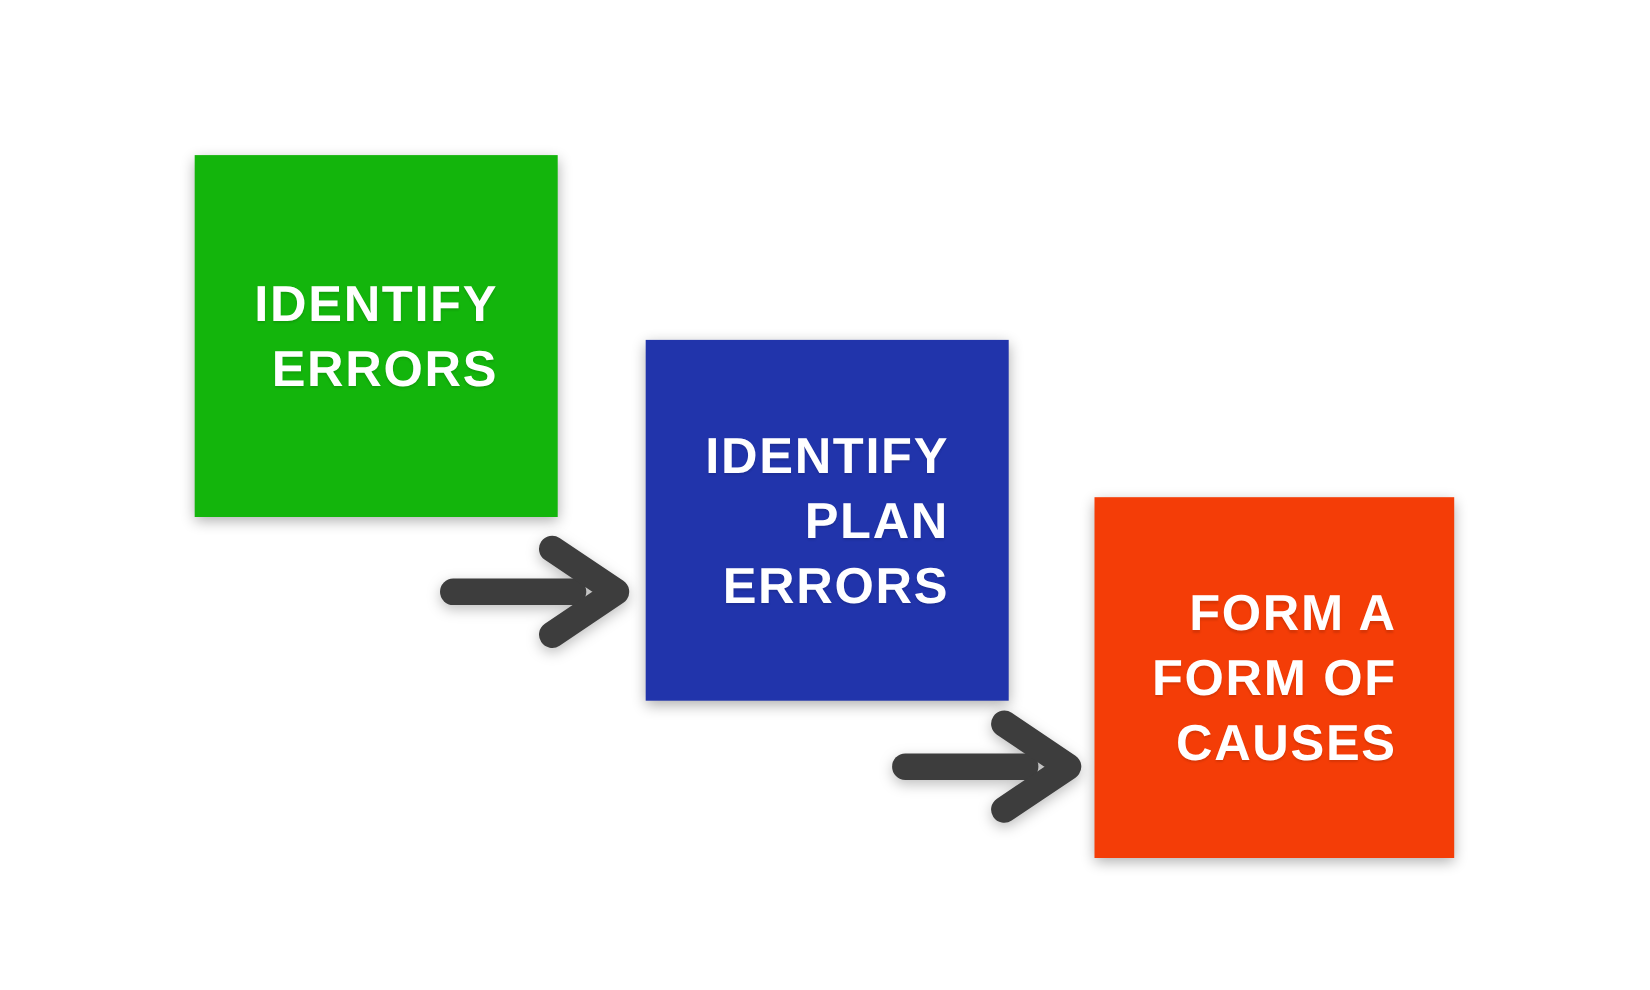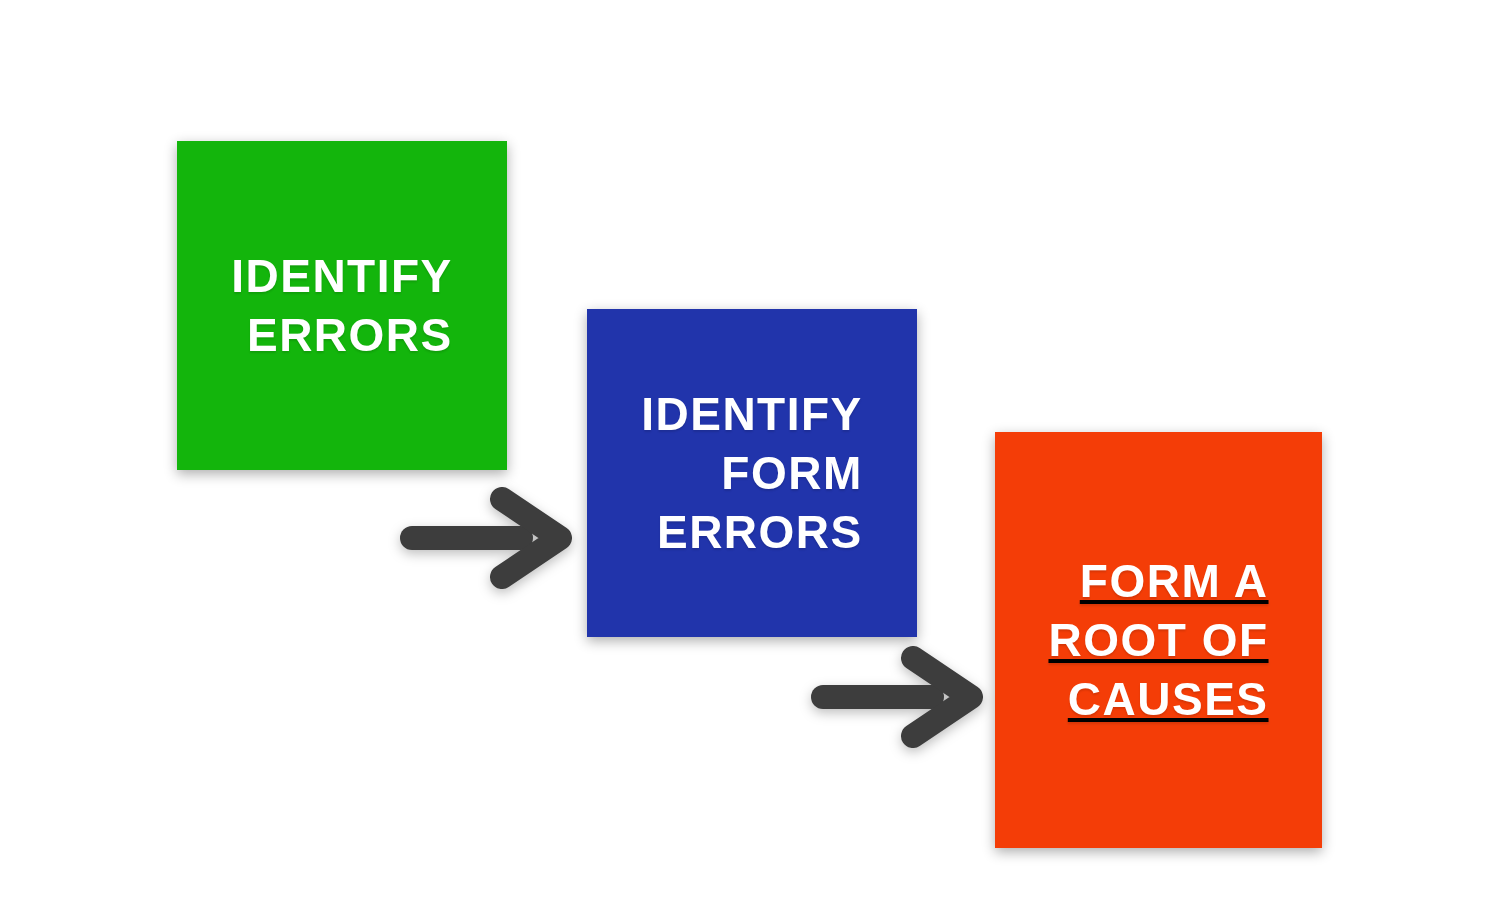--- a/index.html
+++ b/index.html
@@ -35,21 +35,21 @@
     display: block;
     white-space: nowrap;
   }
   .arrow-svg {
     position: absolute;
     overflow: visible;
     filter: drop-shadow(0 4px 6px rgba(0,0,0,0.25));
   }
   #step-1 { left: 177px; top: 141px; width: 330px; height: 329px; }
   #step-2 { left: 587px; top: 309px; width: 330px; height: 328px; }
-  #step-3 { left: 995px; top: 432px; width: 327px; height: 416px; text-decoration: underline; }
+  #step-3 { left: 995px; top: 452px; width: 327px; height: 328px; }
   #arrow-1 { left: 396px; top: 484px; }
   #arrow-2 { left: 807px; top: 643px; }
 </style>
 </head>
 <body>
 
 <div class="canvas">
 
   <div class="step-square" id="step-1" style="background-color: rgb(19, 181, 12);">
     <div class="step-label">
@@ -61,33 +61,33 @@
   <svg class="arrow-svg" id="arrow-1" width="180" height="108" viewBox="0 0 180 108">
     <g fill="none" stroke-width="24" stroke-linecap="round" stroke-linejoin="round" stroke="#3d3d3d">
       <line x1="16" y1="54" x2="125" y2="54"></line>
       <polyline points="106,15 164,54 106,93"></polyline>
     </g>
   </svg>
 
   <div class="step-square" id="step-2" style="background-color: rgb(33, 52, 171);">
     <div class="step-label">
       <span>IDENTIFY</span>
-      <span>FORM</span>
+      <span>PLAN</span>
       <span>ERRORS</span>
     </div>
   </div>
 
   <svg class="arrow-svg" id="arrow-2" width="180" height="108" viewBox="0 0 180 108">
     <g fill="none" stroke-width="24" stroke-linecap="round" stroke-linejoin="round" stroke="#3d3d3d">
       <line x1="16" y1="54" x2="125" y2="54"></line>
       <polyline points="106,15 164,54 106,93"></polyline>
     </g>
   </svg>
 
   <div class="step-square" id="step-3" style="background-color: rgb(244, 61, 7);">
     <div class="step-label">
       <span>FORM A</span>
-      <span>ROOT OF</span>
+      <span>FORM OF</span>
       <span>CAUSES</span>
     </div>
   </div>
 
 </div>
 
 </body></html>

